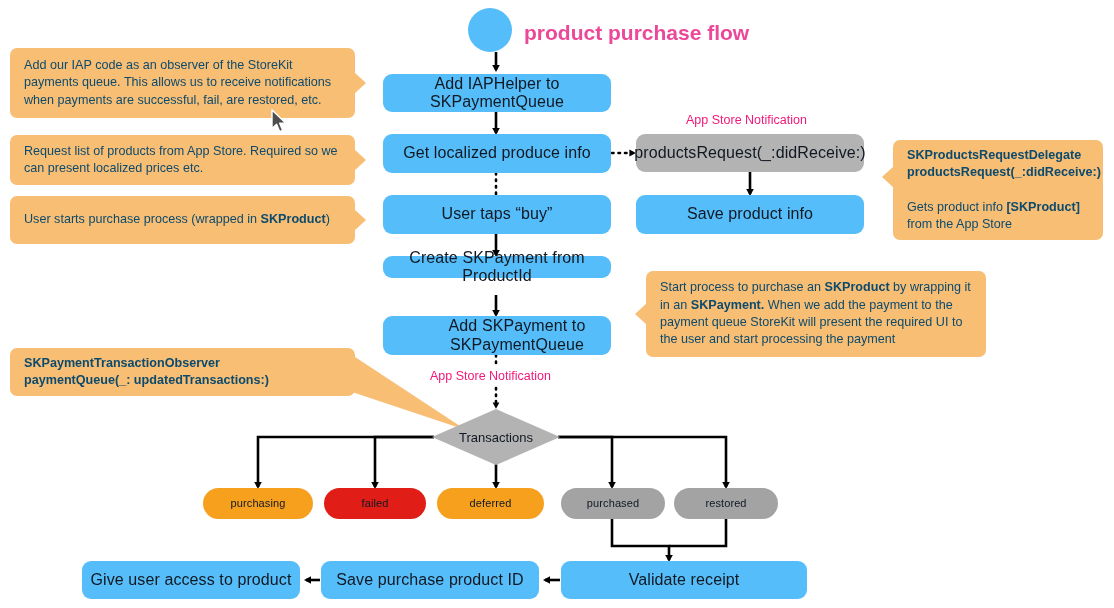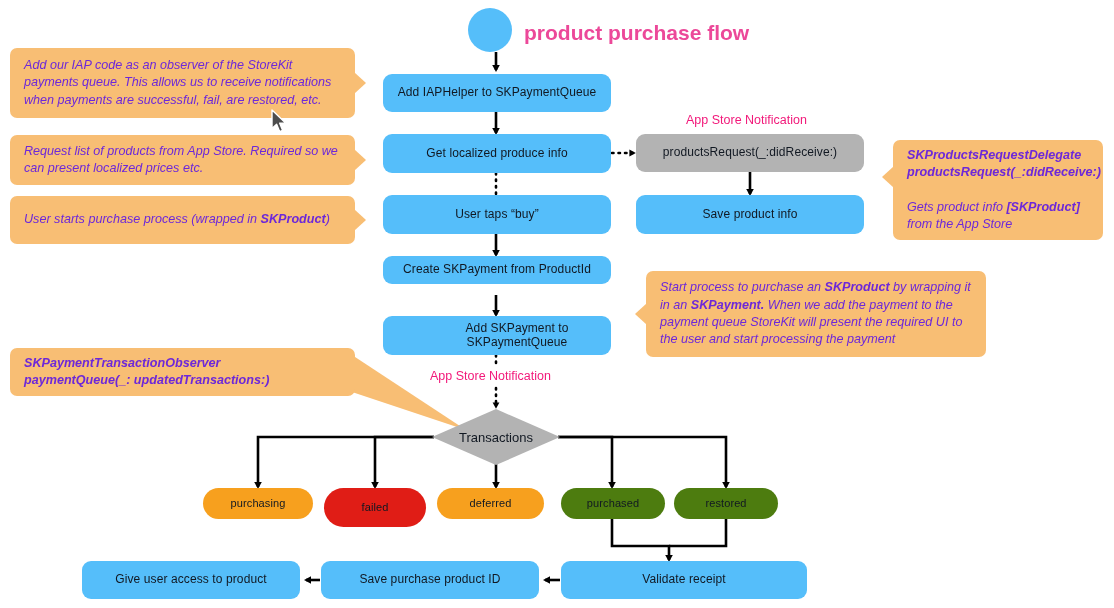--- a/index.html
+++ b/index.html
@@ -21,32 +21,32 @@
     width: 1114px; height: 608px;
     pointer-events: none;
   }
 
   
   .node {
     position: absolute;
     display: flex; align-items: center; justify-content: center;
     text-align: center;
     border-radius: 9px;
-    font-size: 12px;
+    font-size: 16px;
     color: #111822;
     letter-spacing: .1px;
     line-height: 1.15;
     padding: 2px 8px;
   }
   .node.blue   { background: #55befa; }
   .node.gray   { background: #b3b3b3; }
   .node.pill   { border-radius: 999px; font-size: 11px; }
   .node.orange { background: #f7a01e; }
   .node.red    { background: #e01d16; }
-  .node.green  { background: #4d7c0f; }
+  .node.green  { background: #a3a3a3; }
 
   .start-dot {
     position: absolute;
     border-radius: 50%;
     background: #55befa;
   }
   .diamond {
     position: absolute;
   }
   .diamond .dshape {
@@ -75,25 +75,24 @@
     white-space: nowrap;
   }
 
   
   .callout {
     position: absolute;
     background: #f8be74;
     border-radius: 7px;
     font-size: 12.6px;
     line-height: 1.38;
-    color: #6d28d9;
+    color: #0c4a6e;
     padding: 12px 14px;
     display: flex;
     align-items: center;
-    font-style: italic;
   }
   .callout .ctext { width: 100%; }
   .callout b { font-weight: bold; }
 
   
   .tail-r::after {
     content: "";
     position: absolute;
     right: -11px;
     top: 50%;
@@ -181,39 +180,39 @@
 
   <div class="start-dot" style="left:468px; top:8px; width:44px; height:44px;"></div>
   <div class="title-label" style="left:524px; top:21px;">product purchase flow</div>
 
   <div class="node blue" style="left:383px; top:74px; width:228px; height:38px;">Add IAPHelper to SKPaymentQueue</div>
 
   <div class="node blue" style="left:383px; top:134px; width:228px; height:39px;">Get localized produce info</div>
 
   <div class="node blue" style="left:383px; top:195px; width:228px; height:39px;">User taps “buy”</div>
 
-  <div class="node blue" style="left:383px; top:256px; width:228px; height:28px;">Create SKPayment from ProductId</div>
+  <div class="node blue" style="left:383px; top:256px; width:228px; height:22px;">Create SKPayment from ProductId</div>
 
   <div class="node blue" style="left:383px; top:316px; width:228px; height:39px;padding-left:48px;">Add SKPayment to SKPaymentQueue</div>
 
   <div class="notif-label" style="left:686px; top:113px;">App Store Notification</div>
 
   <div class="node gray" style="left:636px; top:134px; width:228px; height:38px;">productsRequest(_:didReceive:)</div>
 
   <div class="node blue" style="left:636px; top:195px; width:228px; height:39px;">Save product info</div>
 
   <div class="notif-label" style="left:430px; top:369px;">App Store Notification</div>
 
   <div class="diamond" style="left:432px; top:409px; width:128px; height:56px;">
     <div class="dshape"></div>
     <div class="dlabel">Transactions</div>
   </div>
 
   <div class="node pill orange" style="left:203px; top:488px; width:110px; height:31px;">purchasing</div>
-  <div class="node pill red" style="left:324px; top:488px; width:102px; height:39px;">failed</div>
+  <div class="node pill red" style="left:324px; top:488px; width:102px; height:31px;">failed</div>
   <div class="node pill orange" style="left:437px; top:488px; width:107px; height:31px;">deferred</div>
   <div class="node pill green" style="left:561px; top:488px; width:104px; height:31px;">purchased</div>
   <div class="node pill green" style="left:674px; top:488px; width:104px; height:31px;">restored</div>
 
   <div class="node blue" style="left:561px; top:561px; width:246px; height:38px;">Validate receipt</div>
   <div class="node blue" style="left:321px; top:561px; width:218px; height:38px;">Save purchase product ID</div>
   <div class="node blue" style="left:82px; top:561px; width:218px; height:38px;">Give user access to product</div>
 
   <div class="callout tail-r" style="left:10px; top:48px; width:345px; height:70px;">
     <div class="ctext">Add our IAP code as an observer of the StoreKit payments queue. This allows us to receive notifications when payments are successful, fail, are restored, etc.</div>

